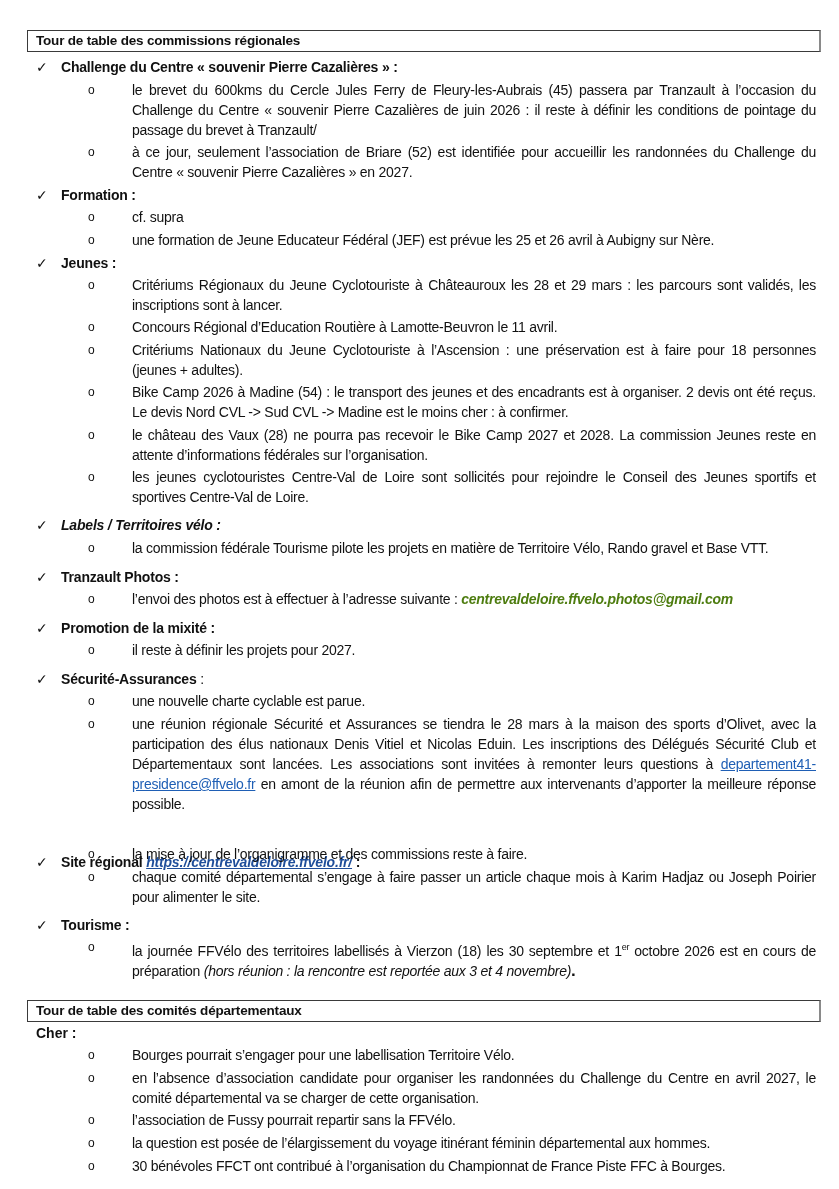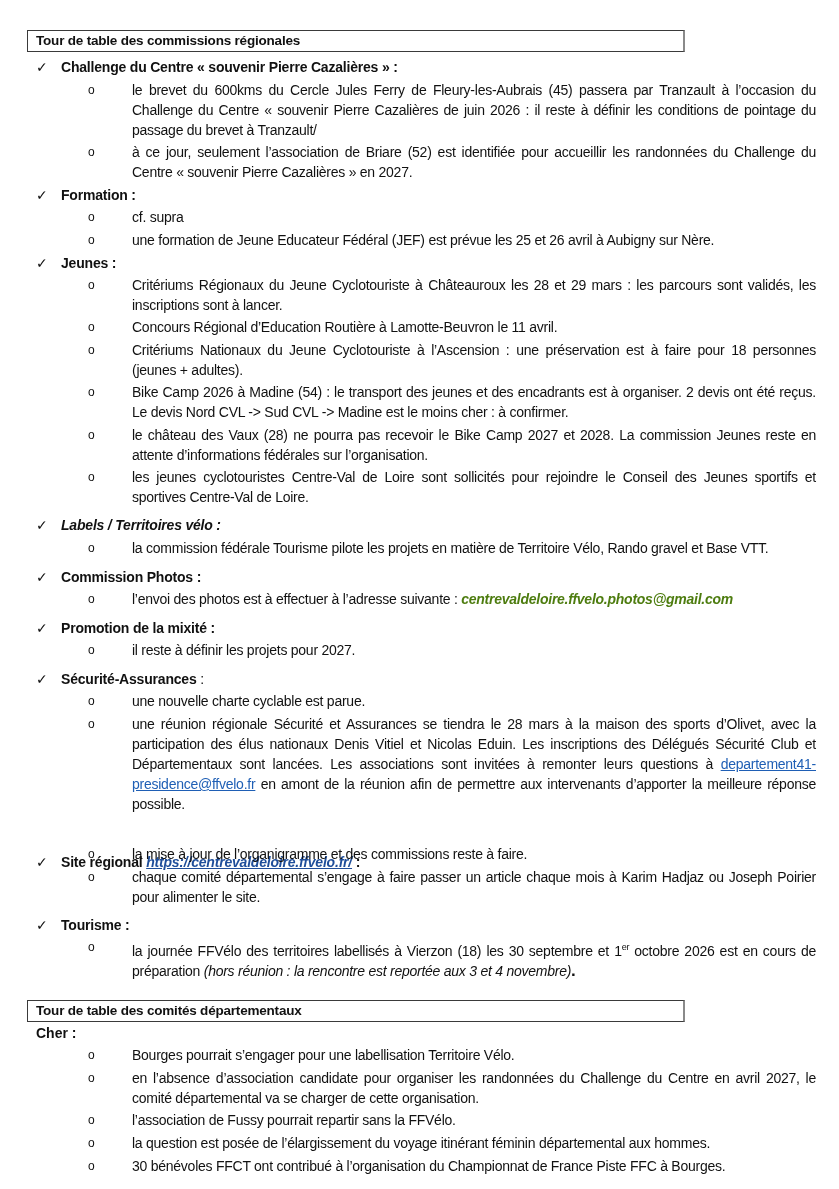--- a/index.html
+++ b/index.html
@@ -3,21 +3,21 @@
 <meta charset="utf-8">
 <style>
   html, body { margin: 0; padding: 0; background: #ffffff; }
   body {
     width: 839px; height: 1189px; overflow: hidden; position: relative;
     font-family: "Liberation Sans", "DejaVu Sans", sans-serif;
     color: #111111; font-size: 14px;
   }
   .page { position: absolute; left: 0; top: 0; width: 839px; }
   .section-box {
-    position: absolute; left: 27px; width: 658px; height: 22px;
+    position: absolute; left: 27px; width: 794px; height: 22px;
     border: 1px solid #3a3a3a; border-right: 2px solid #8a8a8a;
     box-sizing: border-box;
     font-weight: bold; font-size: 13.5px; line-height: 20px; padding-left: 8px;
     letter-spacing: -0.2px;
   }
   .heading {
     position: absolute; left: 36px; font-weight: bold; font-size: 14px;
     line-height: 20px; white-space: nowrap; letter-spacing: -0.2px;
   }
   .heading .check { display: inline-block; width: 25px; font-weight: normal; font-size: 14px; }
@@ -98,21 +98,21 @@
 
   <div class="heading" style="top:515px;font-style:italic;">
     <span class="check">✓</span><span>Labels / Territoires vélo :</span>
   </div>
   <div class="item" style="top:538px;">
     <span class="bullet">o</span>
     <span class="txt">la commission fédérale Tourisme pilote les projets en matière de Territoire Vélo, Rando gravel et Base VTT.</span>
   </div>
 
   <div class="heading" style="top:567px;">
-    <span class="check">✓</span><span>Commission Photos :</span>
+    <span class="check">✓</span><span>Tranzault Photos :</span>
   </div>
   <div class="item" style="top:589px;">
     <span class="bullet">o</span>
     <span class="txt"><span>l’envoi des photos est à effectuer à l’adresse suivante : </span><span class="email-bold">centrevaldeloire.ffvelo.photos@gmail.com</span></span>
   </div>
 
   <div class="heading" style="top:618px;">
     <span class="check">✓</span><span>Promotion de la mixité :</span>
   </div>
   <div class="item" style="top:640px;">

